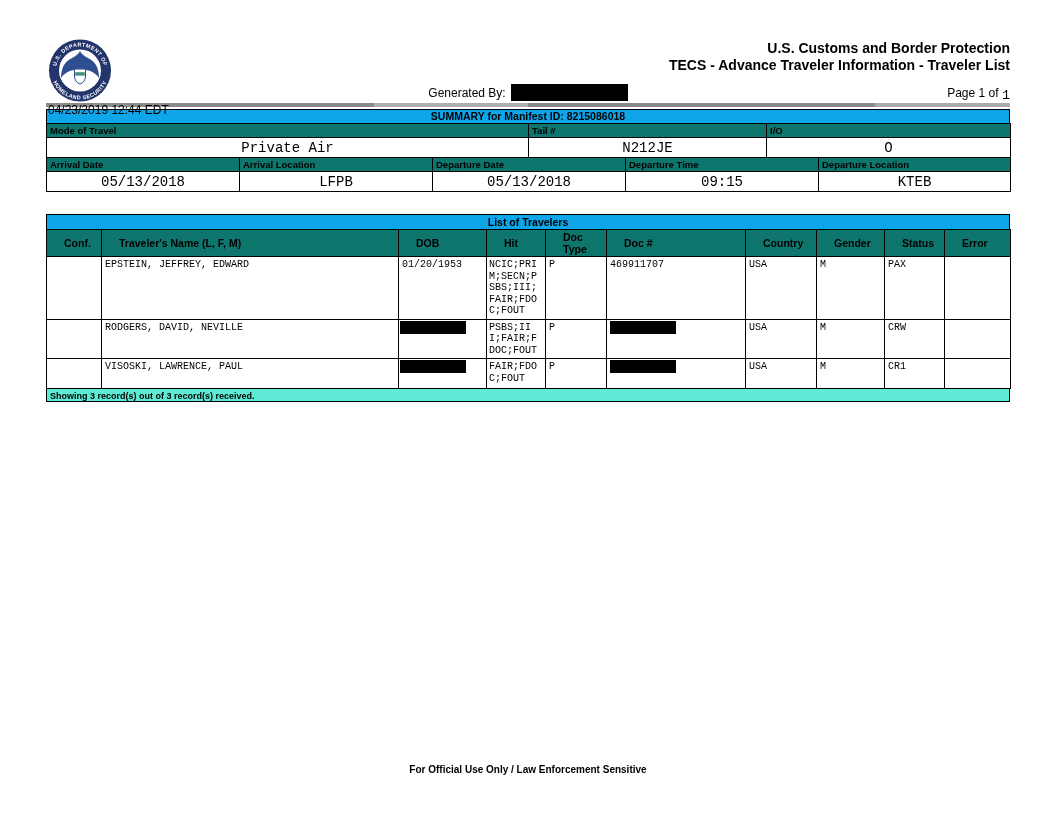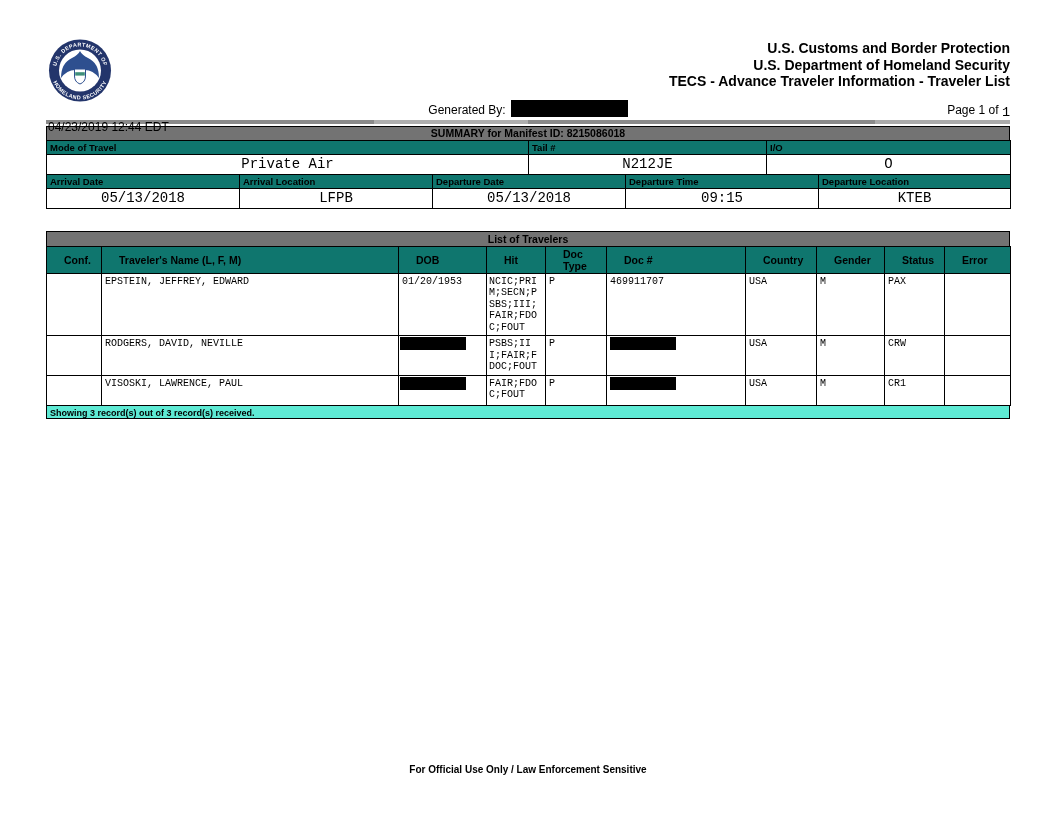--- a/index.html
+++ b/index.html
@@ -14,21 +14,21 @@
   
   .metarow { position: relative; margin-top: 11px; height: 18px; font-size: 12px; }
   .meta-left { position: absolute; left: 2px; top: 19px; }
   .meta-center { position: absolute; left: 0; right: 0; top: 2px; text-align: center; }
   .redact-inline { display: inline-block; width: 117px; height: 17px; background: #000; vertical-align: middle; margin-left: 5px; margin-top: -3px; }
   .meta-right { position: absolute; right: 0; top: 2px; }
   .pagenum { font-family: "Liberation Mono", monospace; font-size: 13.5px; position: relative; top: 2px; }
   .rule { height: 4px; background: linear-gradient(to right, #8a8a8a 0 34%, #aeaeae 34% 50%, #8a8a8a 50% 86%, #ababab 86% 100%); margin-top: 1px; }
 
   
-  .bar { background: #737373; border: 1px solid #000; text-align: center; font-weight: bold; font-size: 10.5px; height: 15px; line-height: 13px; }
+  .bar { background: #0ea5e9; border: 1px solid #000; text-align: center; font-weight: bold; font-size: 10.5px; height: 15px; line-height: 13px; }
   table { border-collapse: collapse; table-layout: fixed; width: 964px; margin-top: -1px; }
   th, td { border: 1px solid #000; overflow: hidden; }
   th { background: #0f766e; text-align: left; font-size: 9.5px; padding: 1px 3px; height: 13px; font-weight: bold; }
   .mono { font-family: "Liberation Mono", monospace; }
 
   
   .sum-table { margin-top: 2px; }
   .sum-table.second { margin-top: -1px; }
   .sum-val td { font-family: "Liberation Mono", monospace; font-size: 14px; height: 20px; padding: 0 3px; vertical-align: middle; text-align: center; }
 
@@ -67,21 +67,20 @@
           <path d="M13 41 Q13 26 24 21 Q30 18 32 14 Q34 18 40 21 Q51 26 51 41 Q45 33 37 33 Q34 33 32 36 Q30 33 27 33 Q19 33 13 41 Z" fill="#2e4f8f"></path>
           <circle cx="32" cy="19" r="2.6" fill="#2e4f8f"></circle>
           <path d="M26.5 32 h11 v7 q0 6 -5.5 8 q-5.5 -2 -5.5 -8 Z" fill="#ffffff" stroke="#2e4f8f" stroke-width="1"></path>
           <rect x="27.2" y="35.2" width="9.6" height="3.4" fill="#3f8f7a"></rect>
         </g>
       </svg>
     </div>
 
     <div class="titles">
       <div>U.S. Customs and Border Protection</div>
-      <div>U.S. Department of Homeland Security</div>
       <div>TECS - Advance Traveler Information - Traveler List</div>
     </div>
 
     <div class="metarow">
       <span class="meta-left">04/23/2019 12:44 EDT</span>
       <span class="meta-center"><span>Generated By:</span><span class="redact-inline"></span></span>
       <span class="meta-right"><span>Page 1 of</span> <span class="pagenum">1</span></span>
     </div>
     <div class="rule"></div>
 

